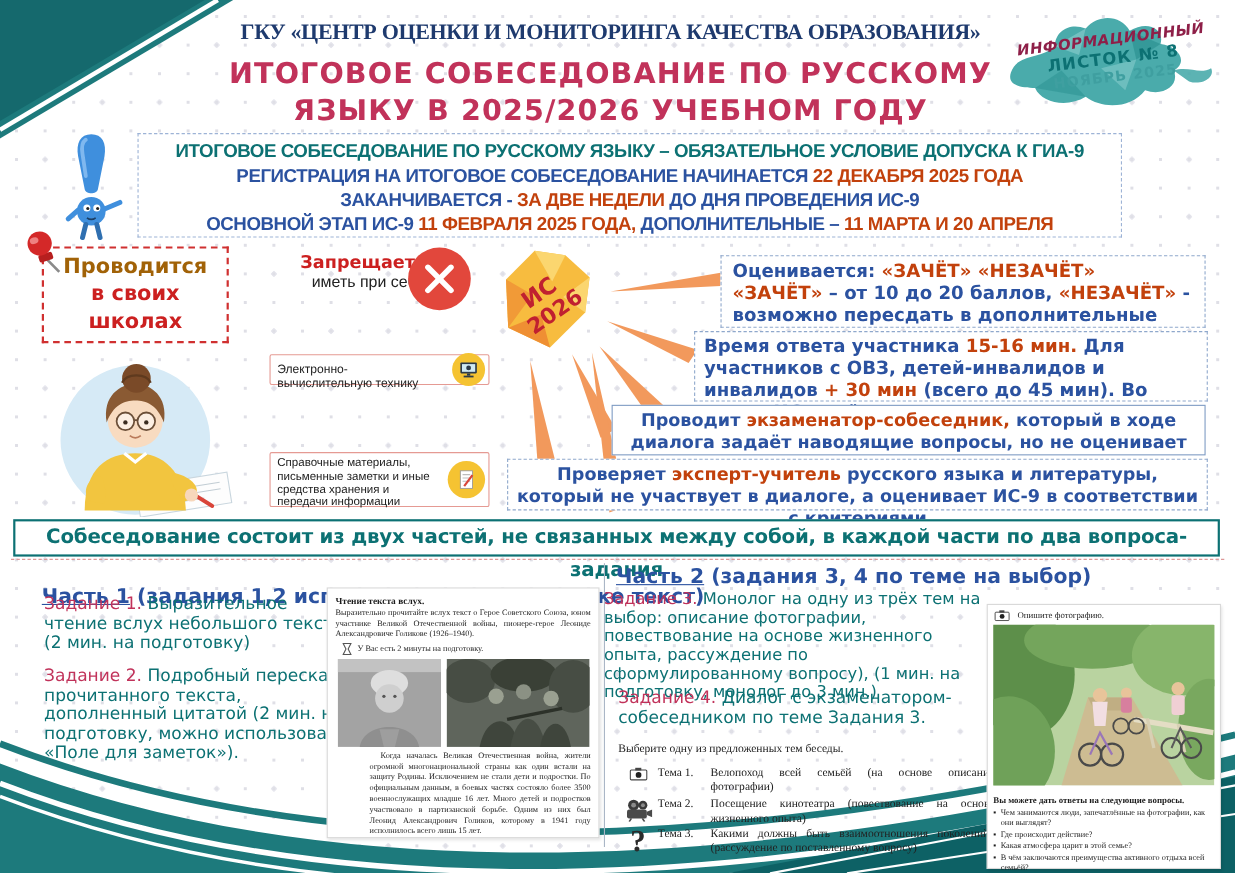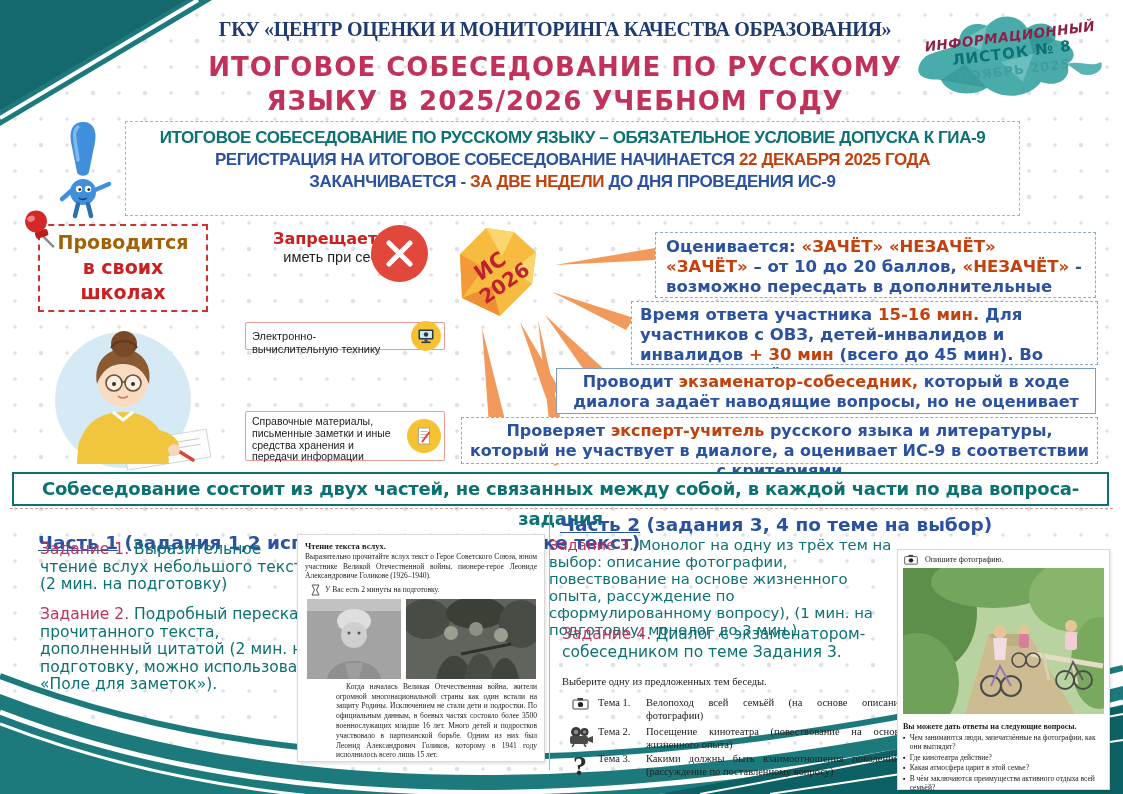--- a/index.html
+++ b/index.html
@@ -135,20 +135,21 @@
       <div class="badge-l1">ИНФОРМАЦИОННЫЙ</div>
       <div class="badge-l2">ЛИСТОК № 8</div>
       <div class="badge-l3">НОЯБРЬ 2025</div>
     </div>
   </div>
 
   <div class="abs notice cond z2">
     <div class="teal">ИТОГОВОЕ СОБЕСЕДОВАНИЕ ПО РУССКОМУ ЯЗЫКУ – ОБЯЗАТЕЛЬНОЕ УСЛОВИЕ ДОПУСКА К ГИА-9</div>
     <div><span class="blue">РЕГИСТРАЦИЯ НА ИТОГОВОЕ СОБЕСЕДОВАНИЕ НАЧИНАЕТСЯ </span><span class="red">22 ДЕКАБРЯ 2025 ГОДА</span></div>
     <div><span class="blue">ЗАКАНЧИВАЕТСЯ - </span><span class="red">ЗА ДВЕ НЕДЕЛИ </span><span class="blue">ДО ДНЯ ПРОВЕДЕНИЯ ИС-9</span></div>
+    <div><span class="blue">ОСНОВНОЙ ЭТАП ИС-9 </span><span class="red">11 ФЕВРАЛЯ 2025 ГОДА,</span><span class="blue"> ДОПОЛНИТЕЛЬНЫЕ – </span><span class="red">11 МАРТА И 20 АПРЕЛЯ</span></div>
   </div>
 
   <svg class="abs z2" style="left:50px;top:120px" width="66" height="100" viewBox="0 0 66 100">
     <path d="M33,2 C43,2 47,10 45,22 L39,52 C38,57 28,57 27,52 L21,22 C19,10 23,2 33,2 Z" fill="#3f8fdd"></path>
     <path d="M28,7 C25,9 24,14 25,20 L28,40" stroke="#7fb8ef" stroke-width="3.5" fill="none" stroke-linecap="round"></path>
     <circle cx="33" cy="72" r="13" fill="#3f8fdd"></circle>
     <circle cx="29" cy="69" r="3.2" fill="#fff"></circle>
       <circle cx="38" cy="69" r="3.2" fill="#fff"></circle>
     <circle cx="29.8" cy="69.6" r="1.4" fill="#222"></circle>
       <circle cx="38.8" cy="69.6" r="1.4" fill="#222"></circle>
@@ -417,21 +418,21 @@
       <circle cx="180" cy="112" r="9" fill="none" stroke="#4a4a4a" stroke-width="1.8"></circle>
       <path d="M162,112 L170,94 L180,112" fill="none" stroke="#5a5a5a" stroke-width="1.8"></path>
     </svg>
     <div class="hint">Вы можете дать ответы на следующие вопросы.</div>
     <div class="q">
         <span class="bull">▪</span>
         <span>Чем занимаются люди, запечатлённые на фотографии, как они выглядят?</span>
       </div>
     <div class="q">
         <span class="bull">▪</span>
-        <span>Где кинотеатра действие?</span>
+        <span>Где происходит действие?</span>
       </div>
     <div class="q">
         <span class="bull">▪</span>
         <span>Какая атмосфера царит в этой семье?</span>
       </div>
     <div class="q">
         <span class="bull">▪</span>
         <span>В чём заключаются преимущества активного отдыха всей семьёй?</span>
       </div>
   </div>

